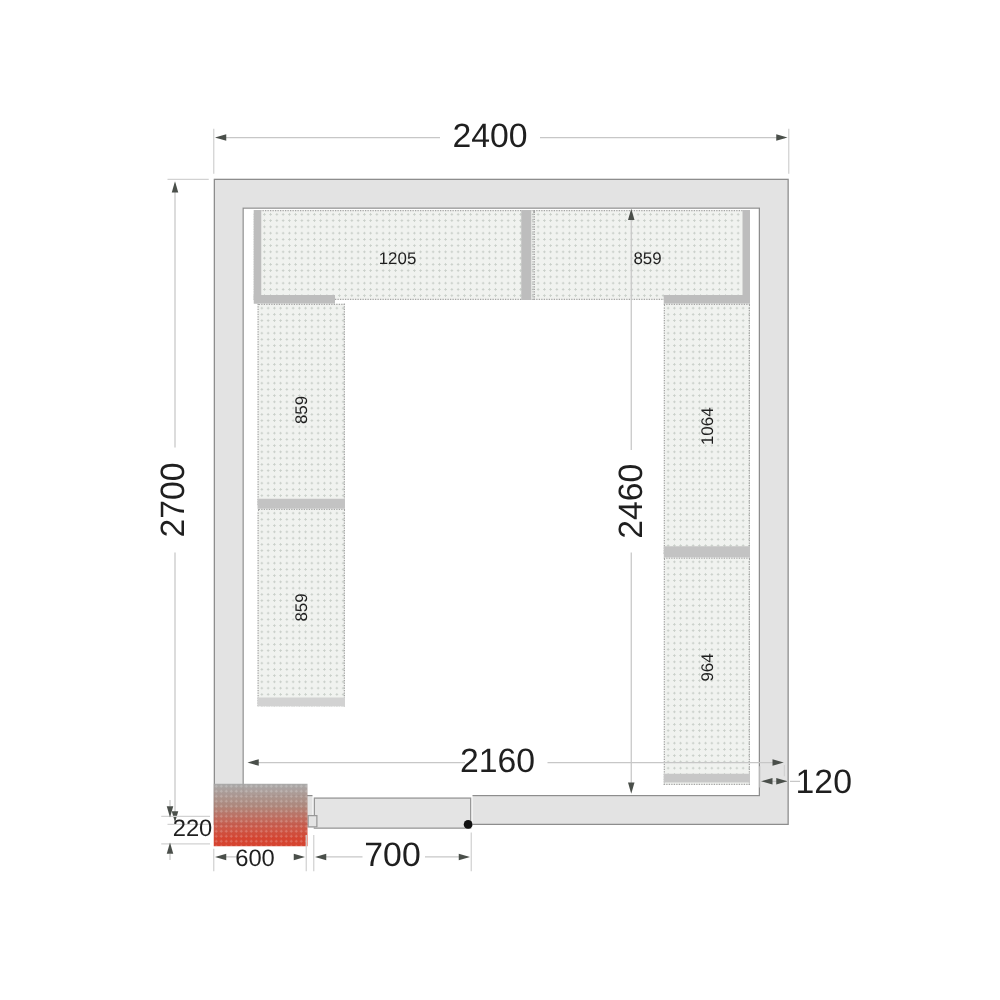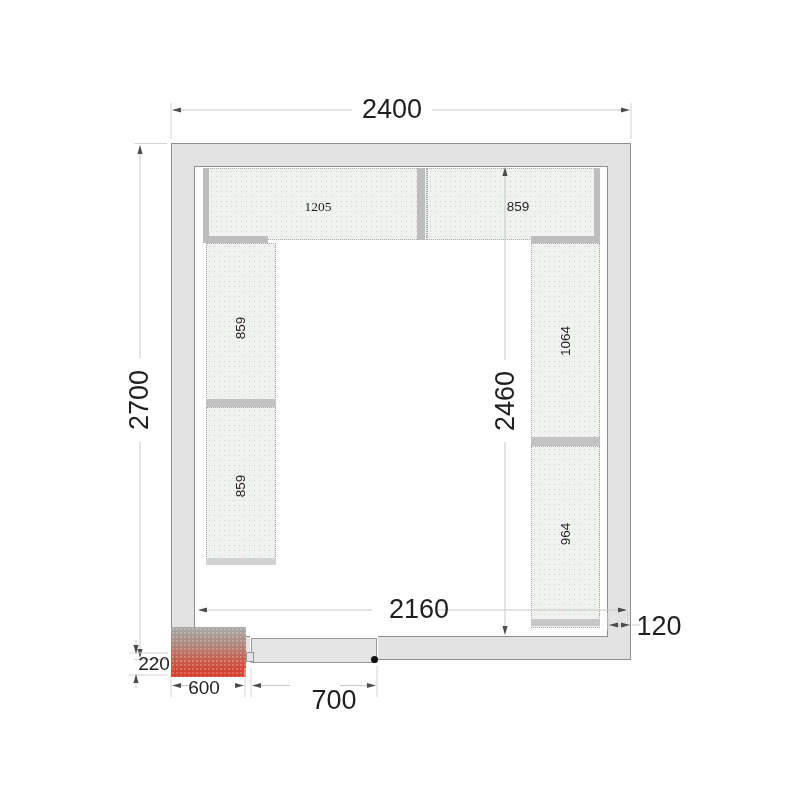--- a/index.html
+++ b/index.html
@@ -120,26 +120,26 @@
       <path class="extline" d="M251,668 V697 M377,666 V697"></path>
       <path class="dimline" d="M254,685.5 H290 M340,685.5 H374"></path>
       <polygon class="arrow" points="252,685.5 261,682.9 261,688.1"></polygon>
       <polygon class="arrow" points="376,685.5 367,682.9 367,688.1"></polygon>
     </g>
   </svg>
 
   <div class="label dim-big" style="left:392px;top:109px;">2400</div>
   <div class="label dim-big rot" style="left:139px;top:400px;">2700</div>
   <div class="label dim-big rot" style="left:505px;top:401px;">2460</div>
-  <div class="label dim-big" style="left:419px;top:609px;">2160</div>
+  <div class="label dim-big" style="left:398px;top:609px;">2160</div>
   <div class="label dim-big" style="left:659px;top:626px;">120</div>
   <div class="label dim-sm" style="left:154px;top:663px;">220</div>
   <div class="label dim-sm" style="left:204px;top:687px;">600</div>
-  <div class="label dim-big" style="left:314px;top:700px;margin-left:20px;">700</div>
+  <div class="label dim-big" style="left:314px;top:684px;">700</div>
 
-  <div class="label shelf-lbl" style="left:318px;top:207px;font-family:Liberation Serif, serif;">1205</div>
+  <div class="label shelf-lbl" style="left:318px;top:207px;">1205</div>
   <div class="label shelf-lbl" style="left:518px;top:207px;">859</div>
   <div class="label shelf-lbl rot" style="left:241px;top:328px;">859</div>
   <div class="label shelf-lbl rot" style="left:241px;top:486px;">859</div>
   <div class="label shelf-lbl rot" style="left:566px;top:341px;">1064</div>
   <div class="label shelf-lbl rot" style="left:566px;top:534px;">964</div>
 
 </div>
 
 </body></html>

